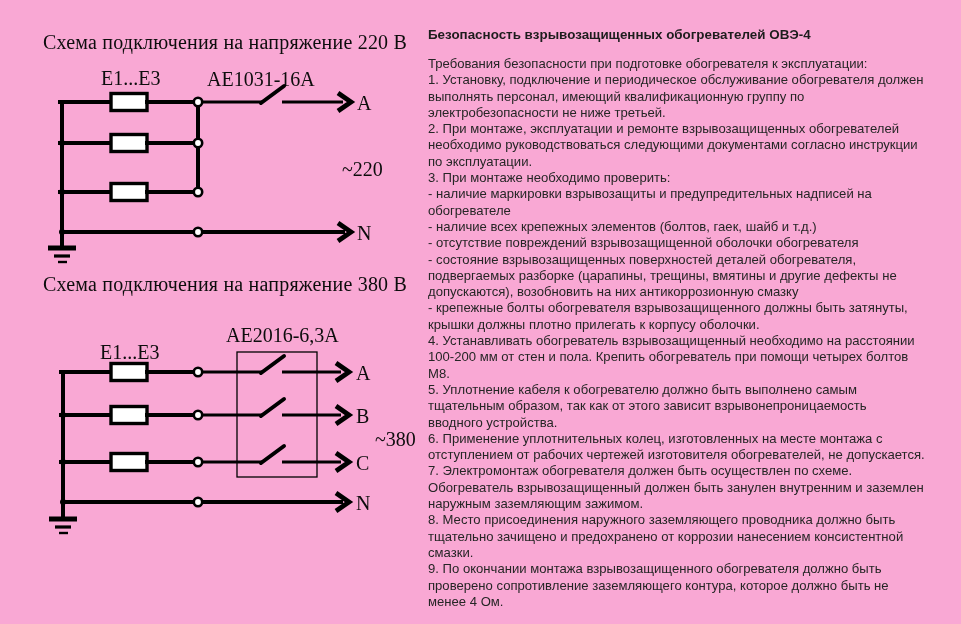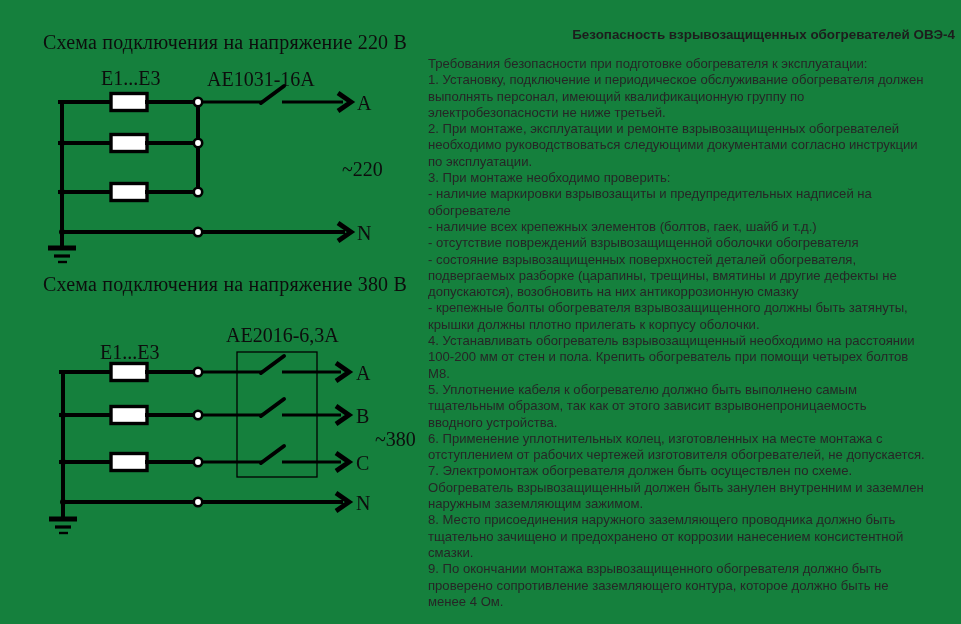--- a/index.html
+++ b/index.html
@@ -1,36 +1,36 @@
 <!DOCTYPE html>
 <html><head>
 <meta charset="utf-8">
 <style>
   html,body{margin:0;padding:0;background:#e8e8e8;}
-  .page{position:relative;width:961px;height:624px;background:#15803d;overflow:hidden;
+  .page{position:relative;width:961px;height:624px;background:#f9a8d4;overflow:hidden;
         font-family:"Liberation Sans", sans-serif;}
   .dtitle{position:absolute;left:30px;width:390px;text-align:center;
           font-family:"Liberation Serif", serif;font-size:20px;color:#0d0d0d;
           white-space:nowrap;letter-spacing:0.2px;}
   .schematic{position:absolute;}
   .schematic .wire{stroke:#000;stroke-width:4;fill:none;stroke-linecap:square;}
   .schematic .thinwire{stroke:#000;stroke-width:3;fill:none;stroke-linecap:butt;}
   .schematic .blade{stroke:#000;stroke-width:4;fill:none;stroke-linecap:round;}
   .schematic .res{fill:#ffffff;stroke:#000;stroke-width:3.4;}
   .schematic .node{fill:#ffffff;stroke:#000;stroke-width:2.6;}
   .schematic .jdot{fill:#000;stroke:none;}
   .schematic .chev{stroke:#000;stroke-width:4.8;fill:none;stroke-linecap:butt;stroke-linejoin:miter;}
   .schematic .box{fill:none;stroke:#000;stroke-width:1.3;}
   .schematic .gnd1{stroke:#000;stroke-width:5;}
   .schematic .gnd2{stroke:#000;stroke-width:3.2;}
   .schematic .gnd3{stroke:#000;stroke-width:2.4;}
   .dlabel{font-family:"Liberation Serif", serif;font-size:20px;fill:#0d0d0d;}
   .right-panel{position:absolute;left:428px;top:0;width:527px;}
   .heading{position:absolute;left:0;top:27px;width:527px;
-           font-size:13.4px;font-weight:bold;color:#1d1d1d;text-align:right;}
+           font-size:13.4px;font-weight:bold;color:#1d1d1d;}
   .bodytext{position:absolute;left:0;top:56px;width:527px;
             font-size:13.1px;line-height:16.3px;color:#262626;white-space:pre-line;}
 </style>
 </head>
 <body>
 
 <div class="page">
 
   <div>
 

